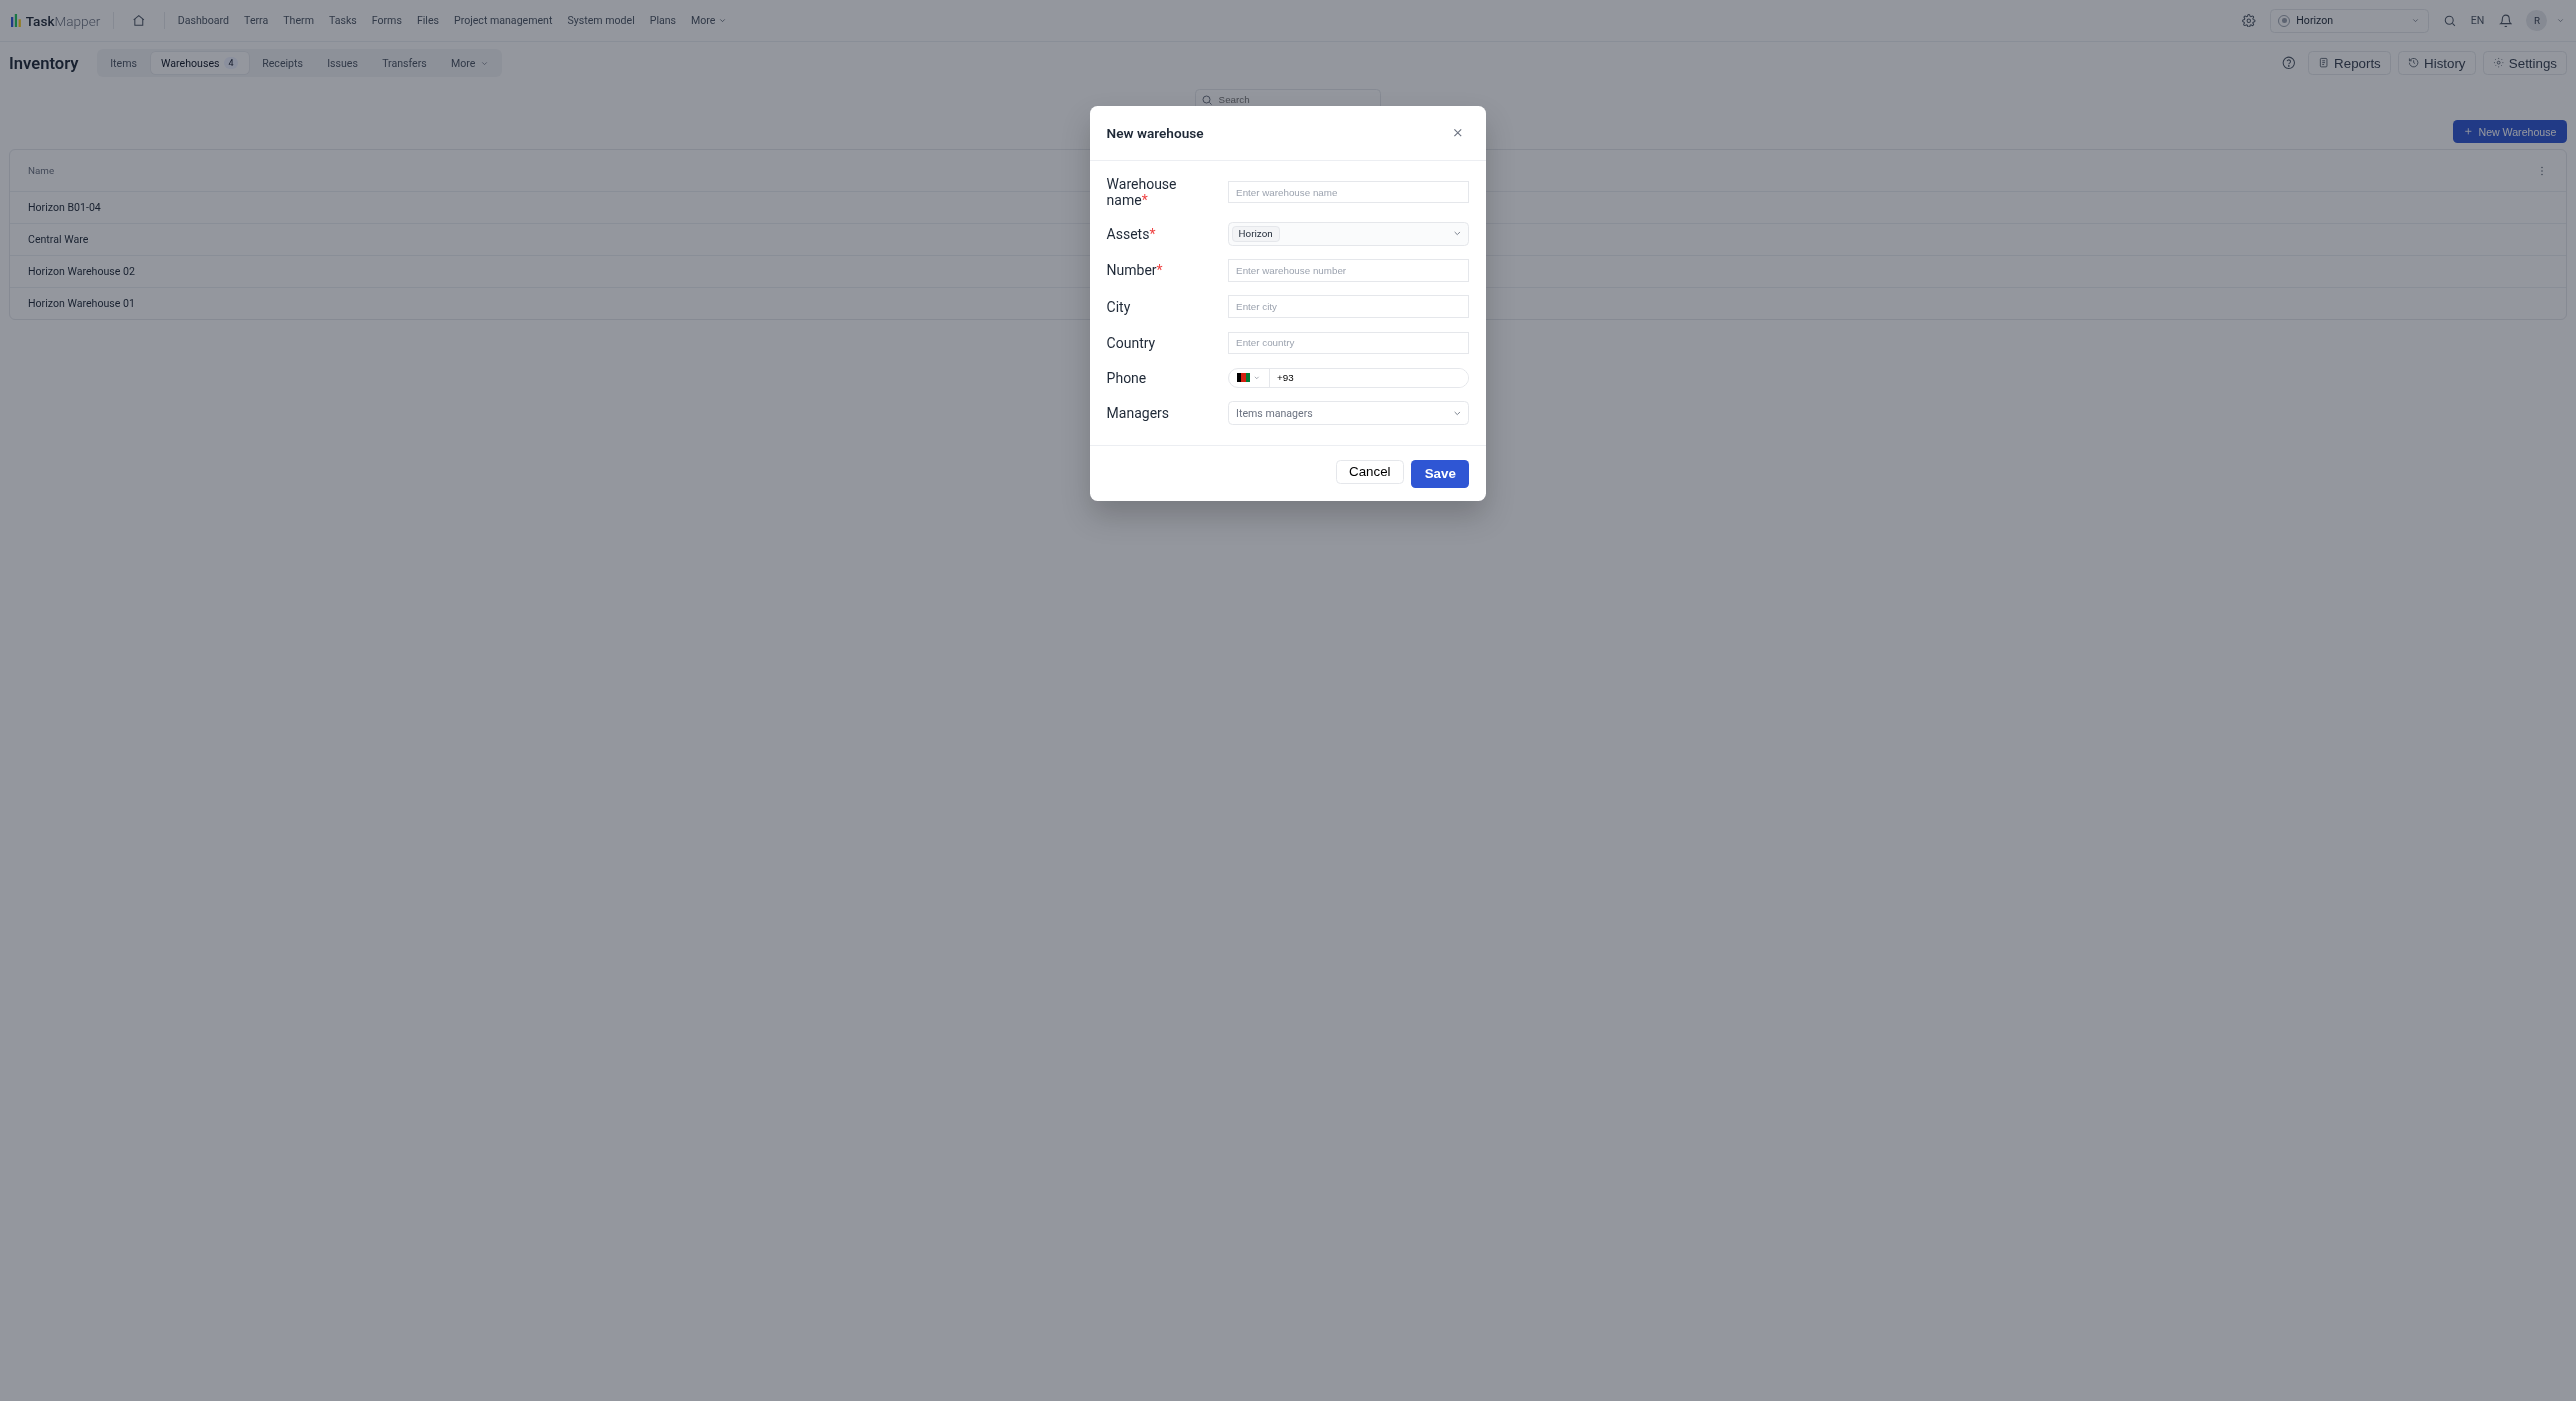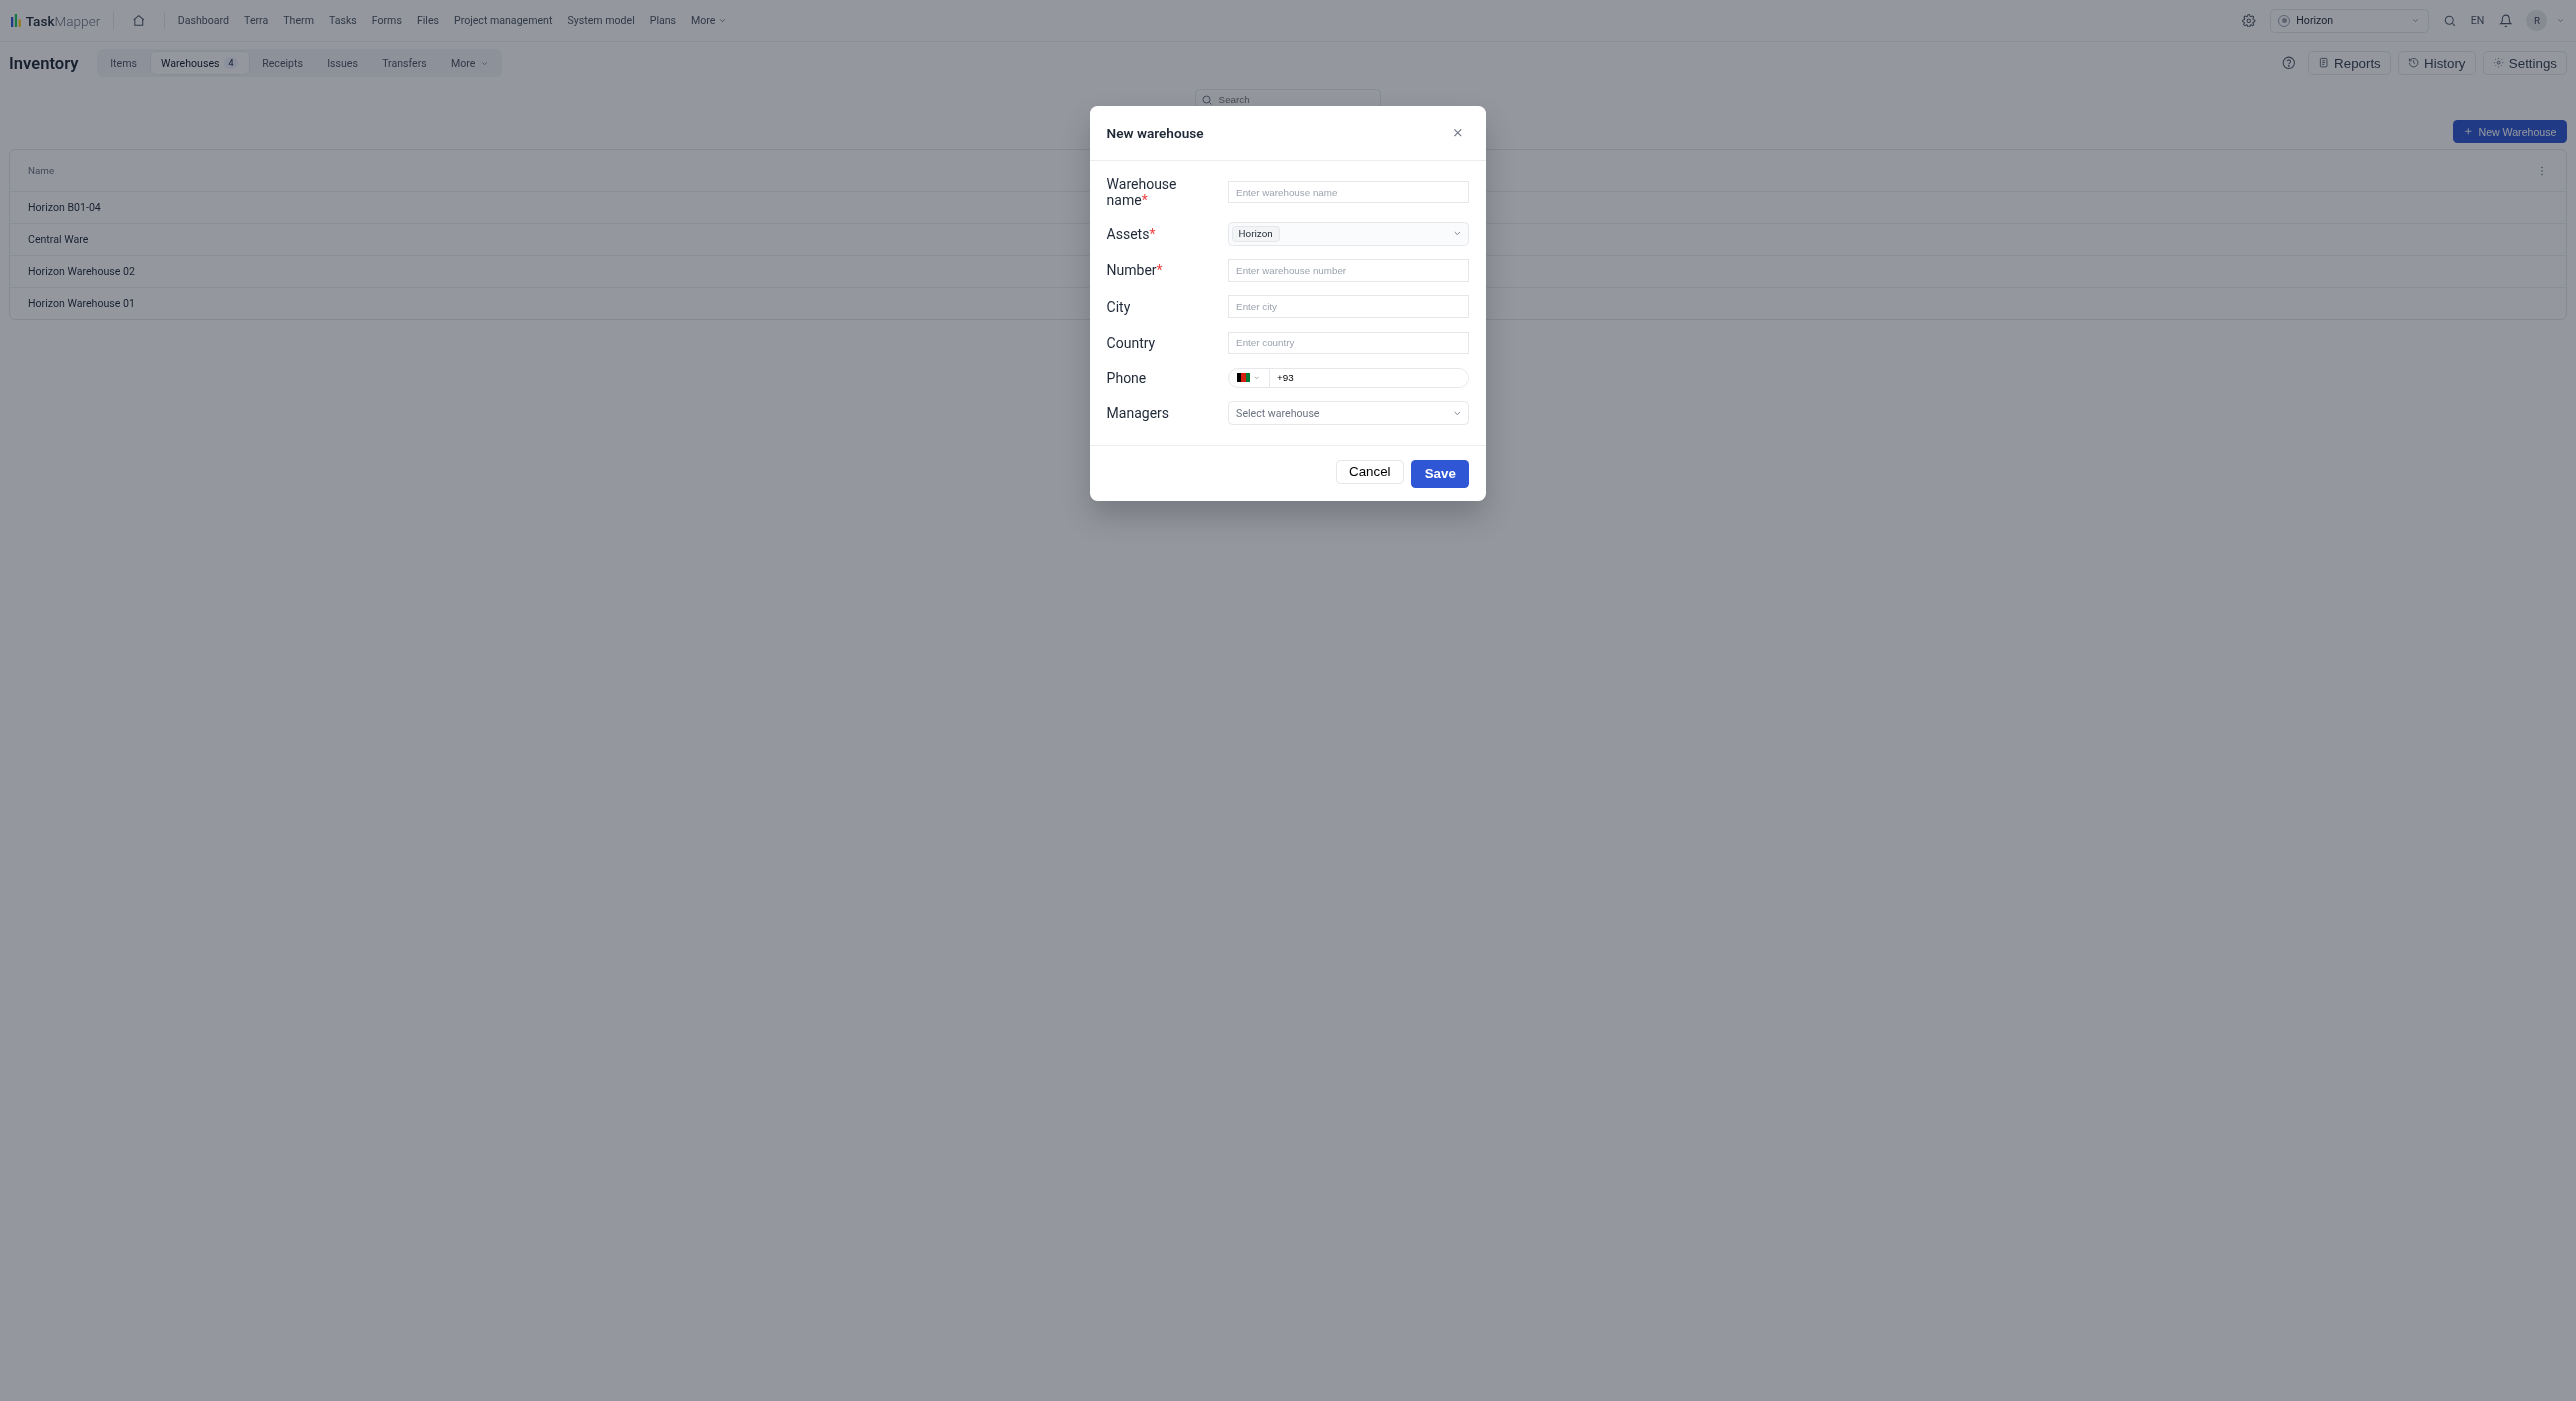--- a/index.html
+++ b/index.html
@@ -301,21 +301,21 @@
             </div>
             <input value="+93" style="">
           </div>
         </div>
       </div>
 
       <div class="frow">
         <div class="flabel">Managers</div>
         <div class="fcontrol">
           <div class="multiselect">
-            <span class="ph">Select warehouse</span>
+            <span class="ph">Items managers</span>
             <svg style="margin-left:auto" width="10.6" height="10.6" viewBox="0 0 24 24" fill="none" stroke="#6b7280" stroke-width="2">
                 <path d="m6 9 6 6 6-6"></path>
               </svg>
           </div>
         </div>
       </div>
 
     </div>
     <div class="modal-foot">
       <button class="btn-secondary">Cancel</button>

